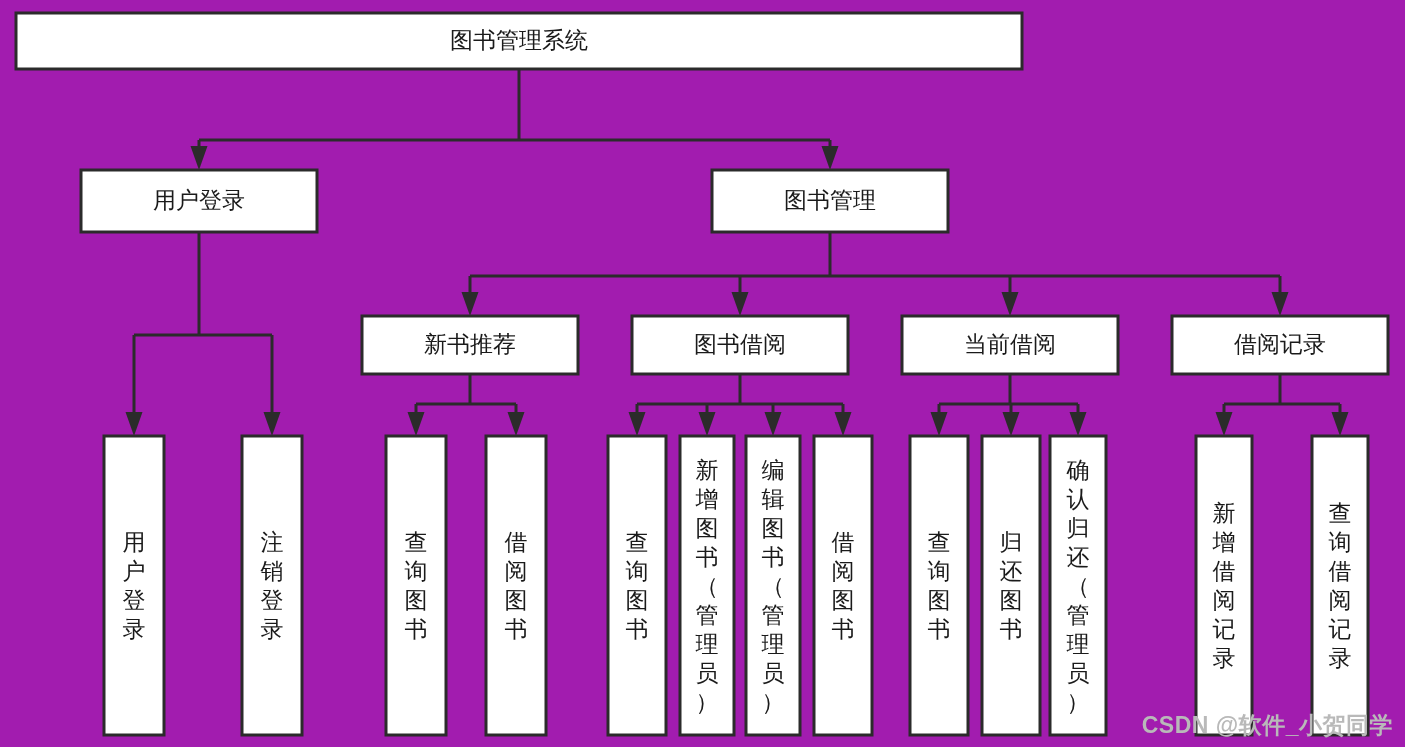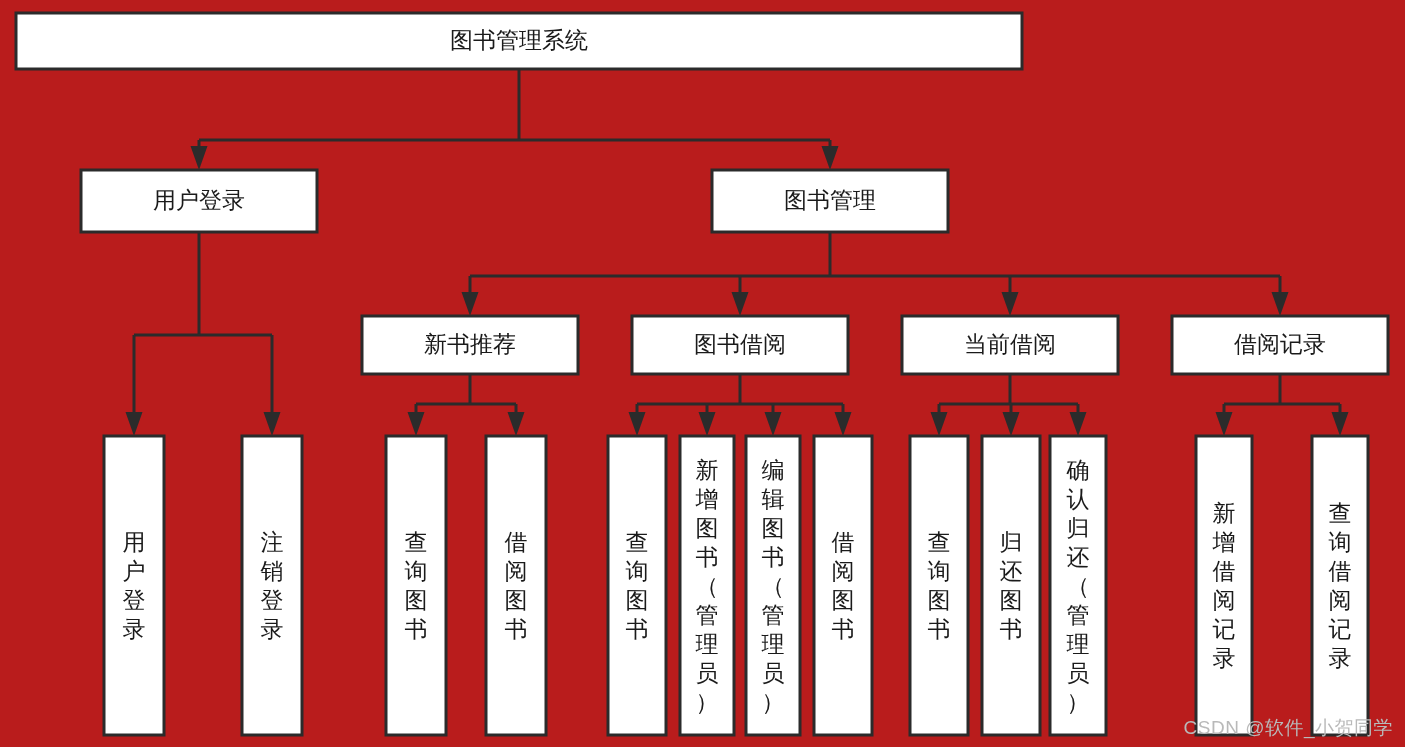--- a/index.html
+++ b/index.html
@@ -10,21 +10,21 @@
   body {
     width: 1405px;
     height: 747px;
     font-family: "Liberation Sans", "DejaVu Sans", sans-serif;
     overflow: hidden;
   }
   #diagram-root {
     position: relative;
     width: 1405px;
     height: 747px;
-    background: #b91c1c;
+    background: #a21caf;
   }
   svg#flow {
     position: absolute;
     top: 0;
     left: 0;
     width: 1405px;
     height: 747px;
   }
   .node-box {
     fill: #ffffff;
@@ -51,25 +51,26 @@
     font-family: "Liberation Sans", "DejaVu Sans", sans-serif;
     font-size: 23px;
     fill: #1a1a1a;
     text-anchor: middle;
   }
   .watermark {
     position: absolute;
     right: 12px;
     bottom: 6px;
     font-family: "Liberation Sans", "DejaVu Sans", sans-serif;
-    font-size: 19px;
+    font-size: 23px;
     color: #b9b9b9;
     letter-spacing: 0.5px;
     white-space: nowrap;
     user-select: none;
+    font-weight: bold;
   }
 </style>
 </head>
 <body>
 
 <div id="diagram-root">
   <svg id="flow" viewBox="0 0 1405 747">
     <g id="connectors">
         <line x1="519" y1="69" x2="519" y2="140" class="conn"></line>
         <line x1="199" y1="140" x2="830" y2="140" class="conn"></line>

